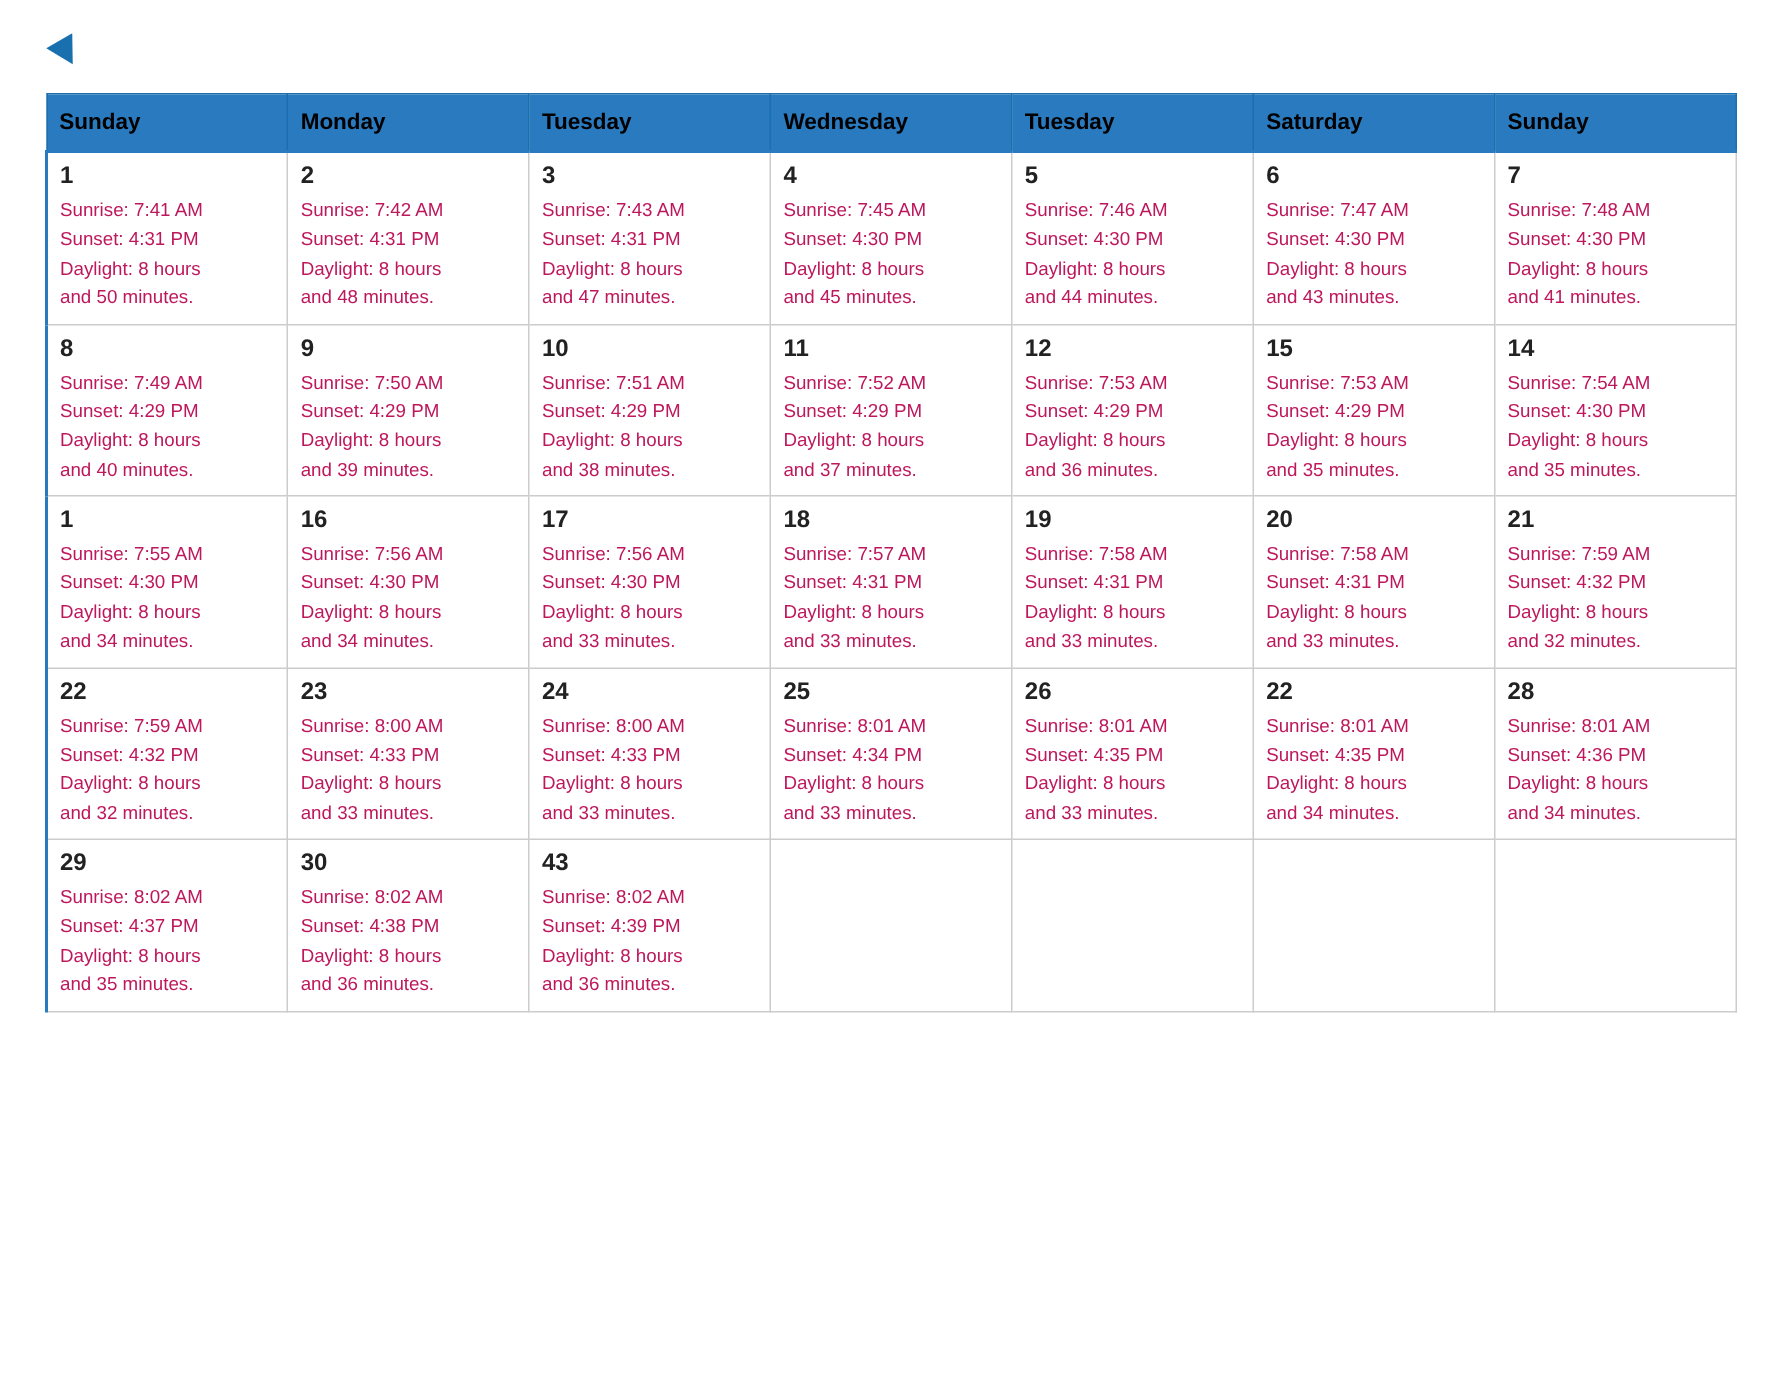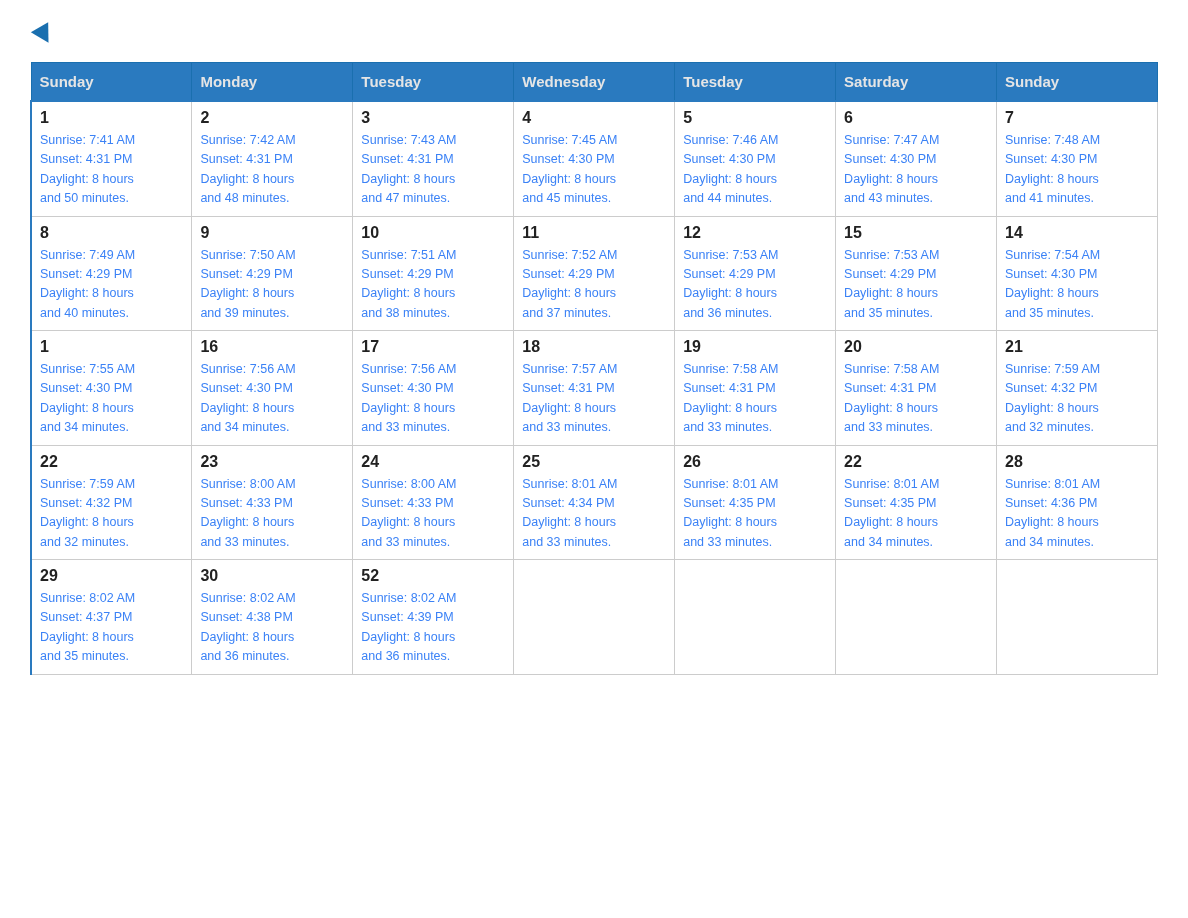--- a/index.html
+++ b/index.html
@@ -61,21 +61,21 @@
       color: #333;
       font-weight: normal;
     }
     table {
       width: 100%;
       border-collapse: collapse;
       table-layout: fixed;
     }
     thead th {
       background-color: #2a7abf;
-      color: #e5e5e5;
+      color: #000000;
       font-size: 15px;
       font-weight: bold;
       padding: 10px 8px;
       text-align: left;
       border: 1px solid #1a6faf;
     }
     tbody td {
       vertical-align: top;
       border: 1px solid #ccc;
       padding: 7px 8px;
@@ -85,21 +85,21 @@
     }
     .day-num {
       font-size: 16px;
       font-weight: bold;
       margin-bottom: 4px;
       display: block;
     }
     .day-info {
       font-size: 12.5px;
       line-height: 1.55;
-      color: #3b82f6;
+      color: #be185d;
     }
     tbody tr td:first-child {
       border-left: 2px solid #2a7abf;
     }
     tbody tr:first-child td {
       border-top: 2px solid #2a7abf;
     }
     tbody tr td {
       border-top: 1px solid #aaa;
     }
@@ -260,21 +260,21 @@
       <tr>
         <td>
         <span class="day-num">29</span>
         <div class="day-info">Sunrise: 8:02 AM<br>Sunset: 4:37 PM<br>Daylight: 8 hours<br>and 35 minutes.</div>
       </td>
         <td>
         <span class="day-num">30</span>
         <div class="day-info">Sunrise: 8:02 AM<br>Sunset: 4:38 PM<br>Daylight: 8 hours<br>and 36 minutes.</div>
       </td>
         <td>
-        <span class="day-num">52</span>
+        <span class="day-num">43</span>
         <div class="day-info">Sunrise: 8:02 AM<br>Sunset: 4:39 PM<br>Daylight: 8 hours<br>and 36 minutes.</div>
       </td>
         <td class="empty-cell"></td>
         <td class="empty-cell"></td>
         <td class="empty-cell"></td>
         <td class="empty-cell"></td>
       </tr>
     </tbody>
 </table>
 

